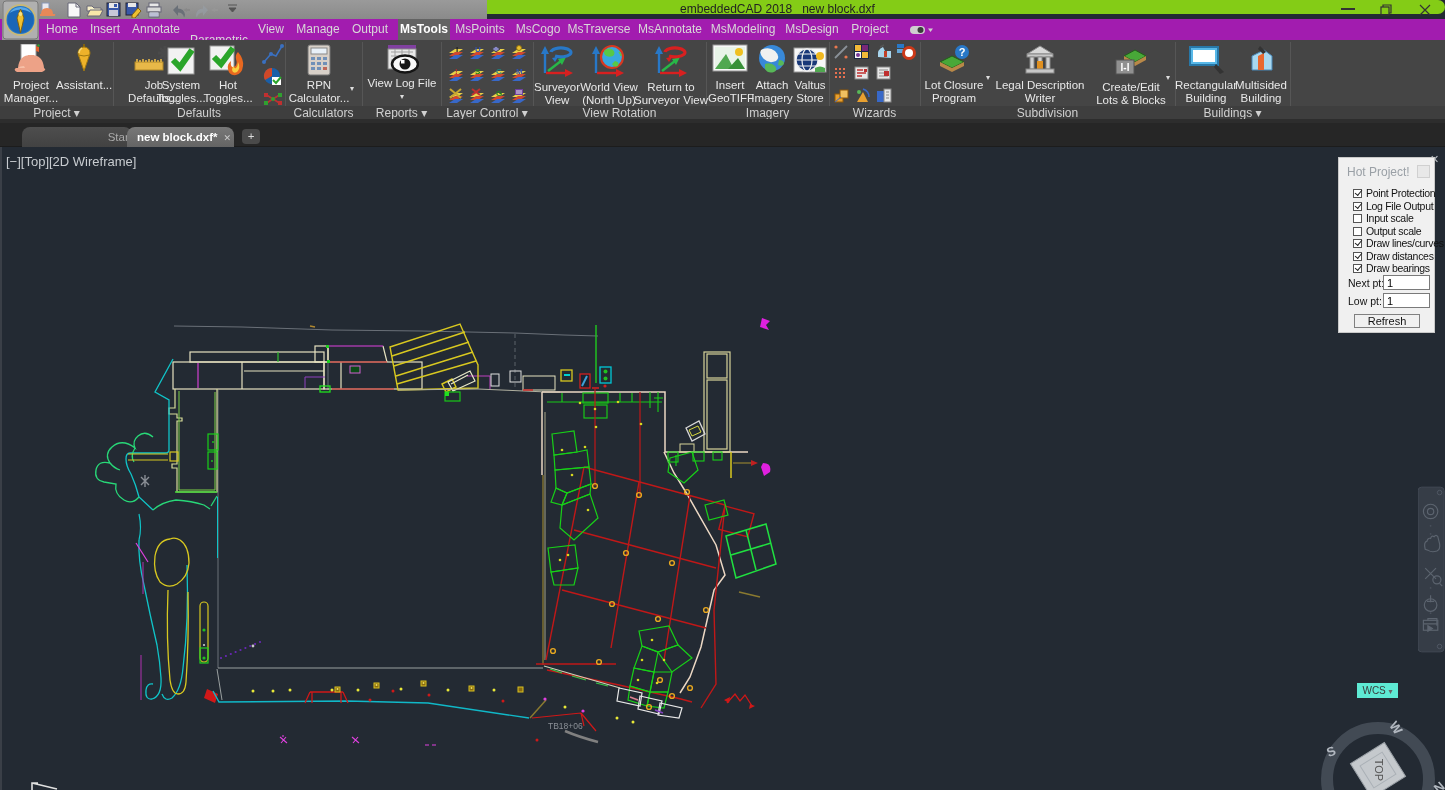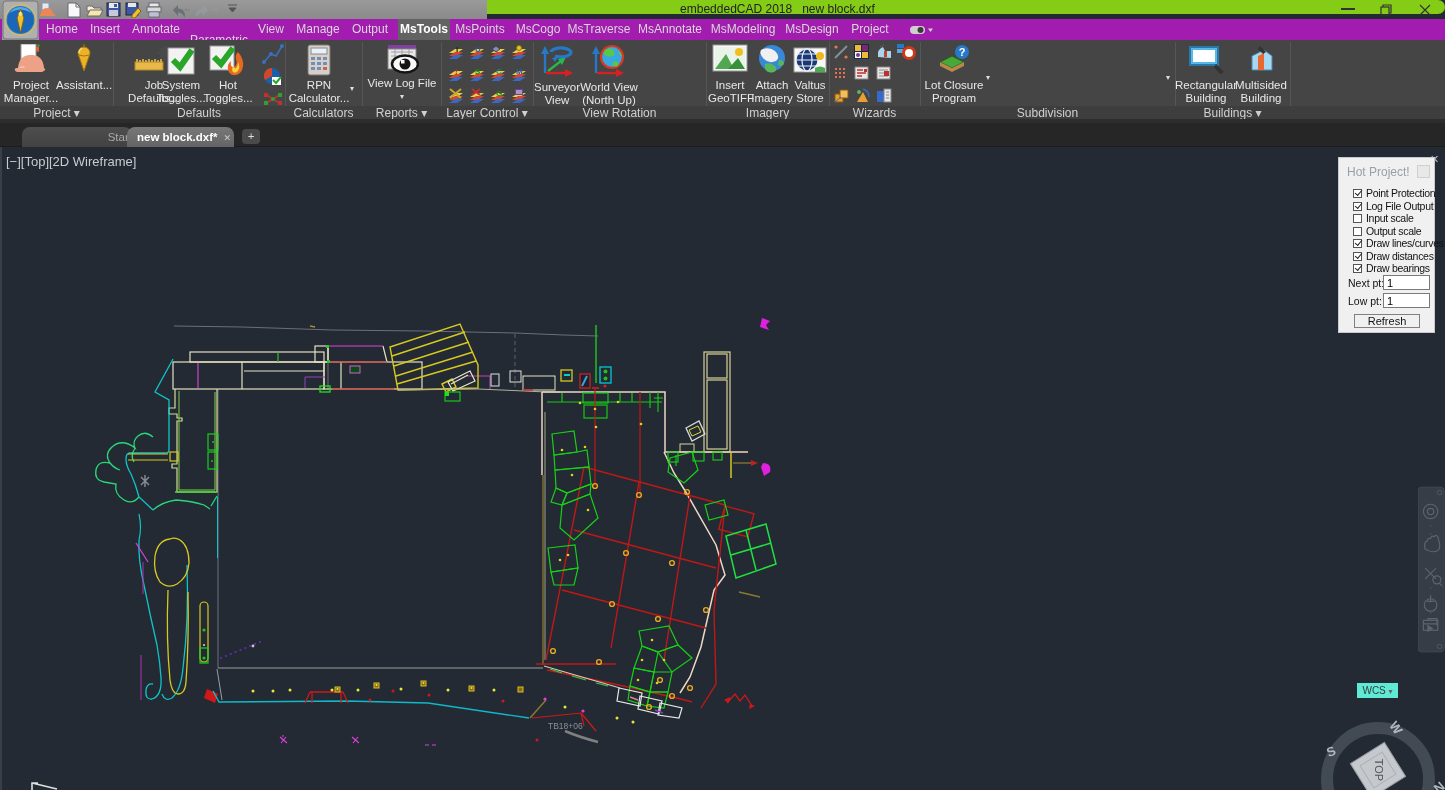--- a/index.html
+++ b/index.html
@@ -288,20 +288,30 @@
   <div class="rbtn" style="left:578px;width:62px;"><svg class="ic" width="36" height="34" viewBox="0 0 36 34">
         <path d="M5 9 V29" stroke="#2878c8" stroke-width="2.4" fill="none"></path>
         <path d="M5 2 l-4 8 h8 z" fill="#2878c8"></path>
         <path d="M6 29 H26" stroke="#d82020" stroke-width="2.4" fill="none"></path>
         <path d="M33 29 l-8 -4 v8 z" fill="#d82020"></path>
         <circle cx="21" cy="13" r="11" fill="#38a8e0" stroke="#d83820" stroke-width="2.2"></circle>
         <path d="M14 6 q5 -3 8 0 q3 3 0 6 q-5 2 -8 -1 q-2 -3 0 -5z" fill="#58c848"></path>
         <path d="M24 17 q5 1 3 5 q-4 2 -6 -2z" fill="#58c848"></path>
         <path d="M28 8 q2 2 2 4" stroke="#58c848" stroke-width="1.5" fill="none"></path>
       </svg>World View<br>(North Up)</div>
+  <div class="rbtn" style="left:632px;width:78px;"><svg class="ic" width="36" height="34" viewBox="0 0 36 34">
+        <path d="M6 9 V29" stroke="#2878c8" stroke-width="2.4" fill="none"></path>
+        <path d="M6 2 l-4 8 h8 z" fill="#2878c8"></path>
+        <path d="M7 29 H27" stroke="#d82020" stroke-width="2.4" fill="none"></path>
+        <path d="M34 29 l-8 -4 v8 z" fill="#d82020"></path>
+        <path d="M9 27 L22 17" stroke="#28b848" stroke-width="2.4" fill="none"></path>
+        <path d="M27 13 l-8 2 l4 6 z" fill="#28b848"></path>
+        <path d="M12 8 a10 4.5 0 1 1 4 4" stroke="#d82020" stroke-width="3.2" fill="none"></path>
+        <path d="M13 14 l6 -1 l-3 5 z" fill="#d82020"></path>
+      </svg>Return to<br>Surveyor View</div>
 
   <div class="rbtn" style="left:708px;width:44px;"><svg class="ic" width="36" height="32" viewBox="0 0 36 32">
         <rect x="1" y="1" width="34" height="26" fill="#f8f8f8" stroke="#999"></rect>
         <rect x="3" y="3" width="30" height="22" fill="#e8f4e8"></rect>
         <circle cx="27" cy="8" r="4" fill="#f0c020"></circle>
         <path d="M3 25 L14 10 L22 25z" fill="#50a850"></path>
         <path d="M16 25 L26 14 L33 25z" fill="#389038"></path>
       </svg>Insert<br>GeoTIFF</div>
   <div class="rbtn" style="left:748px;width:48px;"><svg class="ic" width="34" height="32" viewBox="0 0 34 32">
         <circle cx="17" cy="14" r="13" fill="#3888d8"></circle>
@@ -382,20 +392,37 @@
       </g>
   </svg>
 
   <div class="rbtn" style="left:922px;width:64px;"><svg class="ic" width="36" height="32" viewBox="0 0 36 32">
         <path d="M4 18 L16 12 L28 18 L16 24z" fill="#48a838" stroke="#206018"></path>
         <path d="M4 18 v4 L16 28 L28 22 v-4 L16 24z" fill="#b88848"></path>
         <circle cx="26" cy="8" r="7" fill="#2878c8"></circle>
         <text x="26" y="12" text-anchor="middle" font-size="11" fill="#fff" font-weight="bold">?</text>
       </svg>Lot Closure<br>Program</div>
   <div style="position:absolute;left:986px;top:33px;color:#ddd;font-size:8px;">▾</div>
+  <div class="rbtn" style="left:994px;width:92px;"><svg class="ic" width="30" height="32" viewBox="0 0 30 32">
+        <path d="M2 10 L15 2 L28 10z" fill="#d8d8d8" stroke="#888"></path>
+        <rect x="2" y="10" width="26" height="3" fill="#c8c8c8" stroke="#888"></rect>
+        <g fill="#d0d0d0" stroke="#888">
+          <rect x="5" y="13" width="4" height="12"></rect>
+          <rect x="13" y="13" width="4" height="12"></rect>
+          <rect x="21" y="13" width="4" height="12"></rect>
+        </g>
+        <rect x="12" y="17" width="6" height="8" fill="#e09020"></rect>
+        <rect x="1" y="25" width="28" height="4" fill="#c8c8c8" stroke="#888"></rect>
+      </svg>Legal Description<br>Writer</div>
+  <div class="rbtn" style="left:1092px;width:78px;"><svg class="ic" width="34" height="34" viewBox="0 0 34 34">
+        <path d="M10 12 L21 6 L32 12 L21 18z" fill="#48a838" stroke="#206018"></path>
+        <path d="M10 12 v4 L21 22 L32 16 v-4 L21 18z" fill="#b88848"></path>
+        <rect x="2" y="16" width="18" height="14" fill="#909090" stroke="#555"></rect>
+        <text x="11" y="27" text-anchor="middle" font-size="10" fill="#fff" font-weight="bold">I‑I</text>
+      </svg>Create/Edit<br>Lots &amp; Blocks</div>
   <div style="position:absolute;left:1166px;top:33px;color:#ddd;font-size:8px;">▾</div>
 
   <div class="rbtn" style="left:1170px;width:72px;"><svg class="ic" width="40" height="32" viewBox="0 0 40 32">
         <rect x="4" y="3" width="28" height="18" fill="#58b8e8" stroke="#2878a8" stroke-width="2"></rect>
         <rect x="7" y="6" width="22" height="12" fill="#fff"></rect>
         <path d="M30 20 l8 8 l-4 2 l-6 -7z" fill="#333"></path>
       </svg>Rectangular<br>Building</div>
   <div class="rbtn" style="left:1228px;width:66px;"><svg class="ic" width="34" height="32" viewBox="0 0 34 32">
         <path d="M8 12 L20 6 L28 12 L28 26 L8 26z" fill="#a8d8f0" stroke="#4888b8"></path>
         <path d="M14 12 L20 9 L20 26 L14 26z" fill="#e86830"></path>

